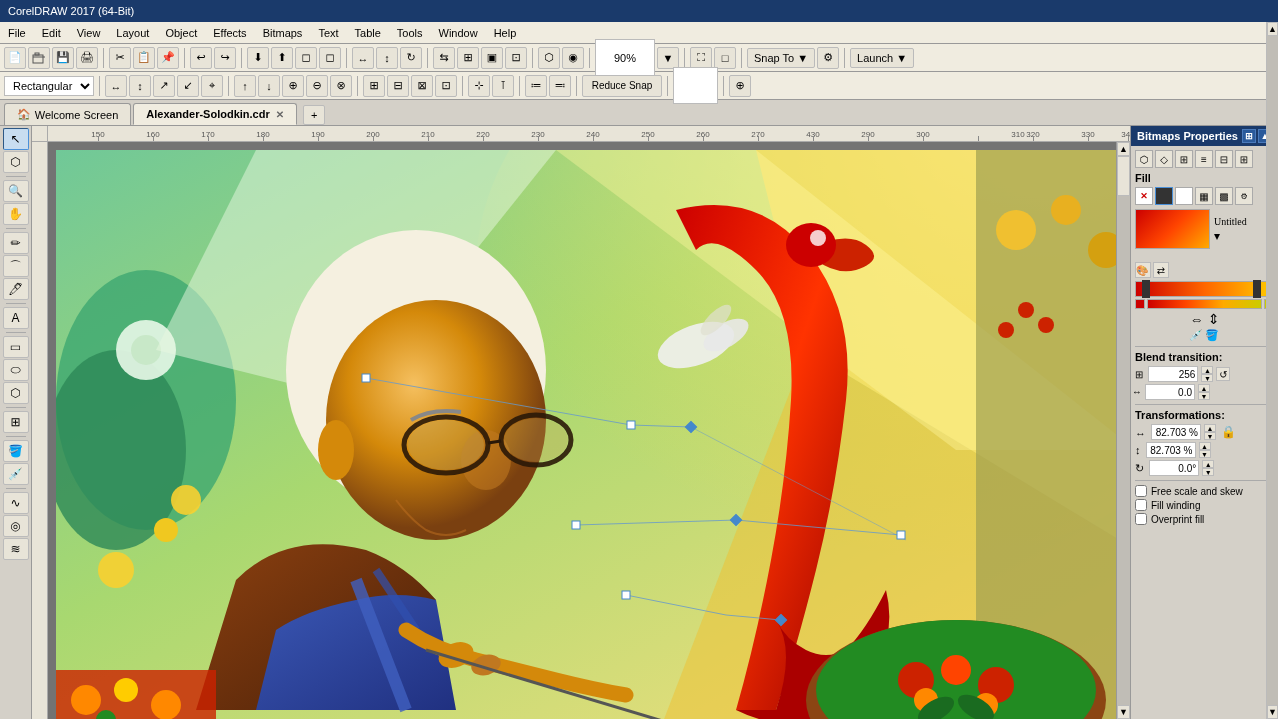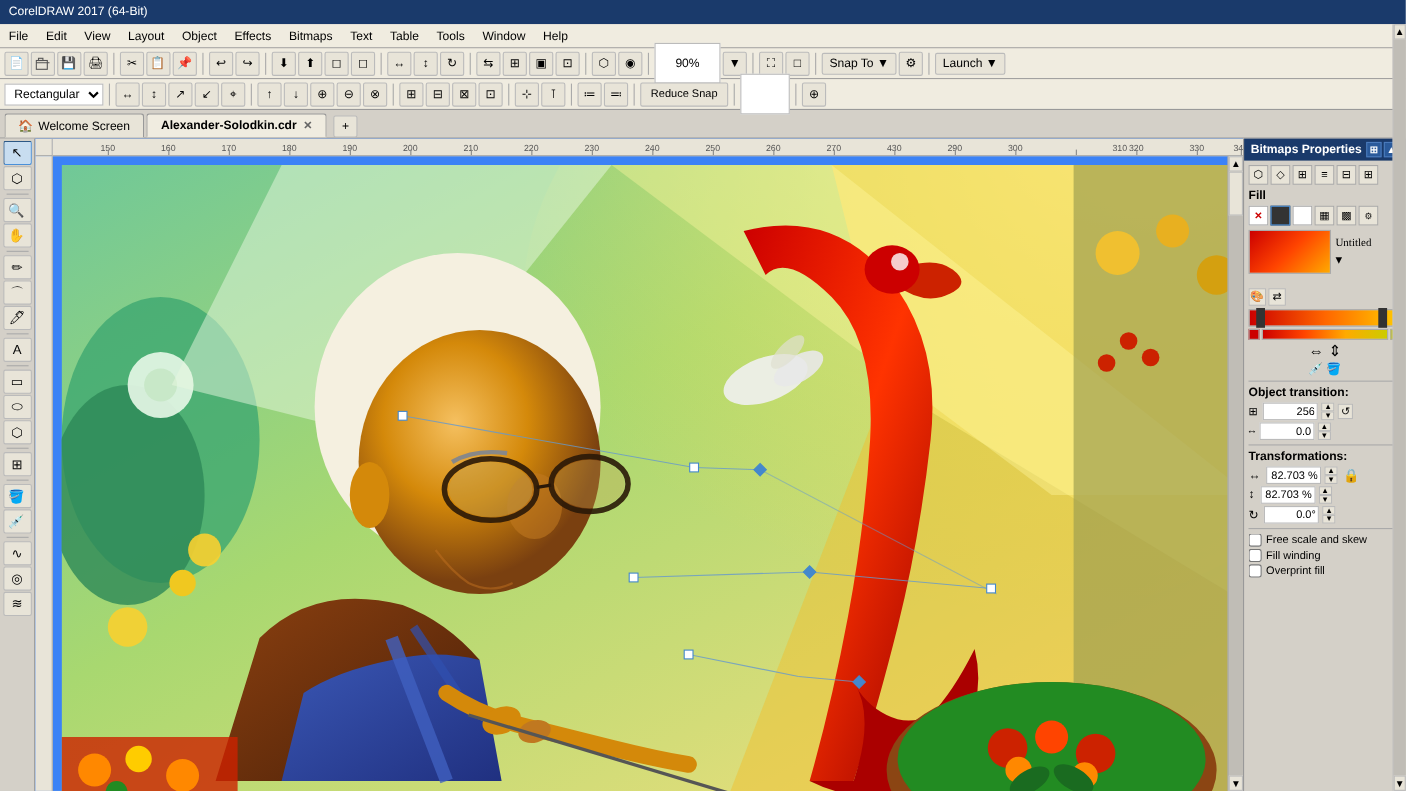--- a/index.html
+++ b/index.html
@@ -158,21 +158,21 @@
       align-items: center;
       justify-content: center;
       font-size: 12px;
     }
     .tool-btn.active { background: #c8ddf0; border-color: #4a90d9; border-style: inset; }
     .tool-separator { width: 20px; height: 1px; background: #aaa; margin: 2px 0; }
 
     
     #canvas-area {
       flex: 1;
-      background: #3b82f6;
+      background: #737373;
       position: relative;
       overflow: hidden;
     }
     #ruler-top {
       position: absolute;
       top: 0; left: 16px; right: 0;
       height: 16px;
       background: #e8e4d8;
       border-bottom: 1px solid #aaa;
       display: flex;
@@ -813,21 +813,21 @@
         <div style="font-size:14px;cursor:pointer;">⇕</div>
       </div>
 
       <div style="display:flex; gap:2px; margin:2px 0; justify-content:center;">
         <div style="font-size:11px;cursor:pointer;">💉</div>
         <div style="font-size:11px;cursor:pointer;">🪣</div>
       </div>
 
       <div class="separator-h"></div>
 
-      <div class="panel-section-title">Object transition:</div>
+      <div class="panel-section-title">Blend transition:</div>
       <div class="panel-row">
         <div style="font-size:10px;margin-right:2px;">⊞</div>
         <input class="panel-input" type="text" value="256" style="">
         <div style="display:flex;flex-direction:column;">
           <div class="panel-spin-btn">▲</div>
           <div class="panel-spin-btn">▼</div>
         </div>
         <div style="width:14px;height:14px;border:1px solid #bbb;background:#e8e4d8;cursor:pointer;display:flex;align-items:center;justify-content:center;font-size:10px;">↺</div>
       </div>
       <div class="panel-row">

